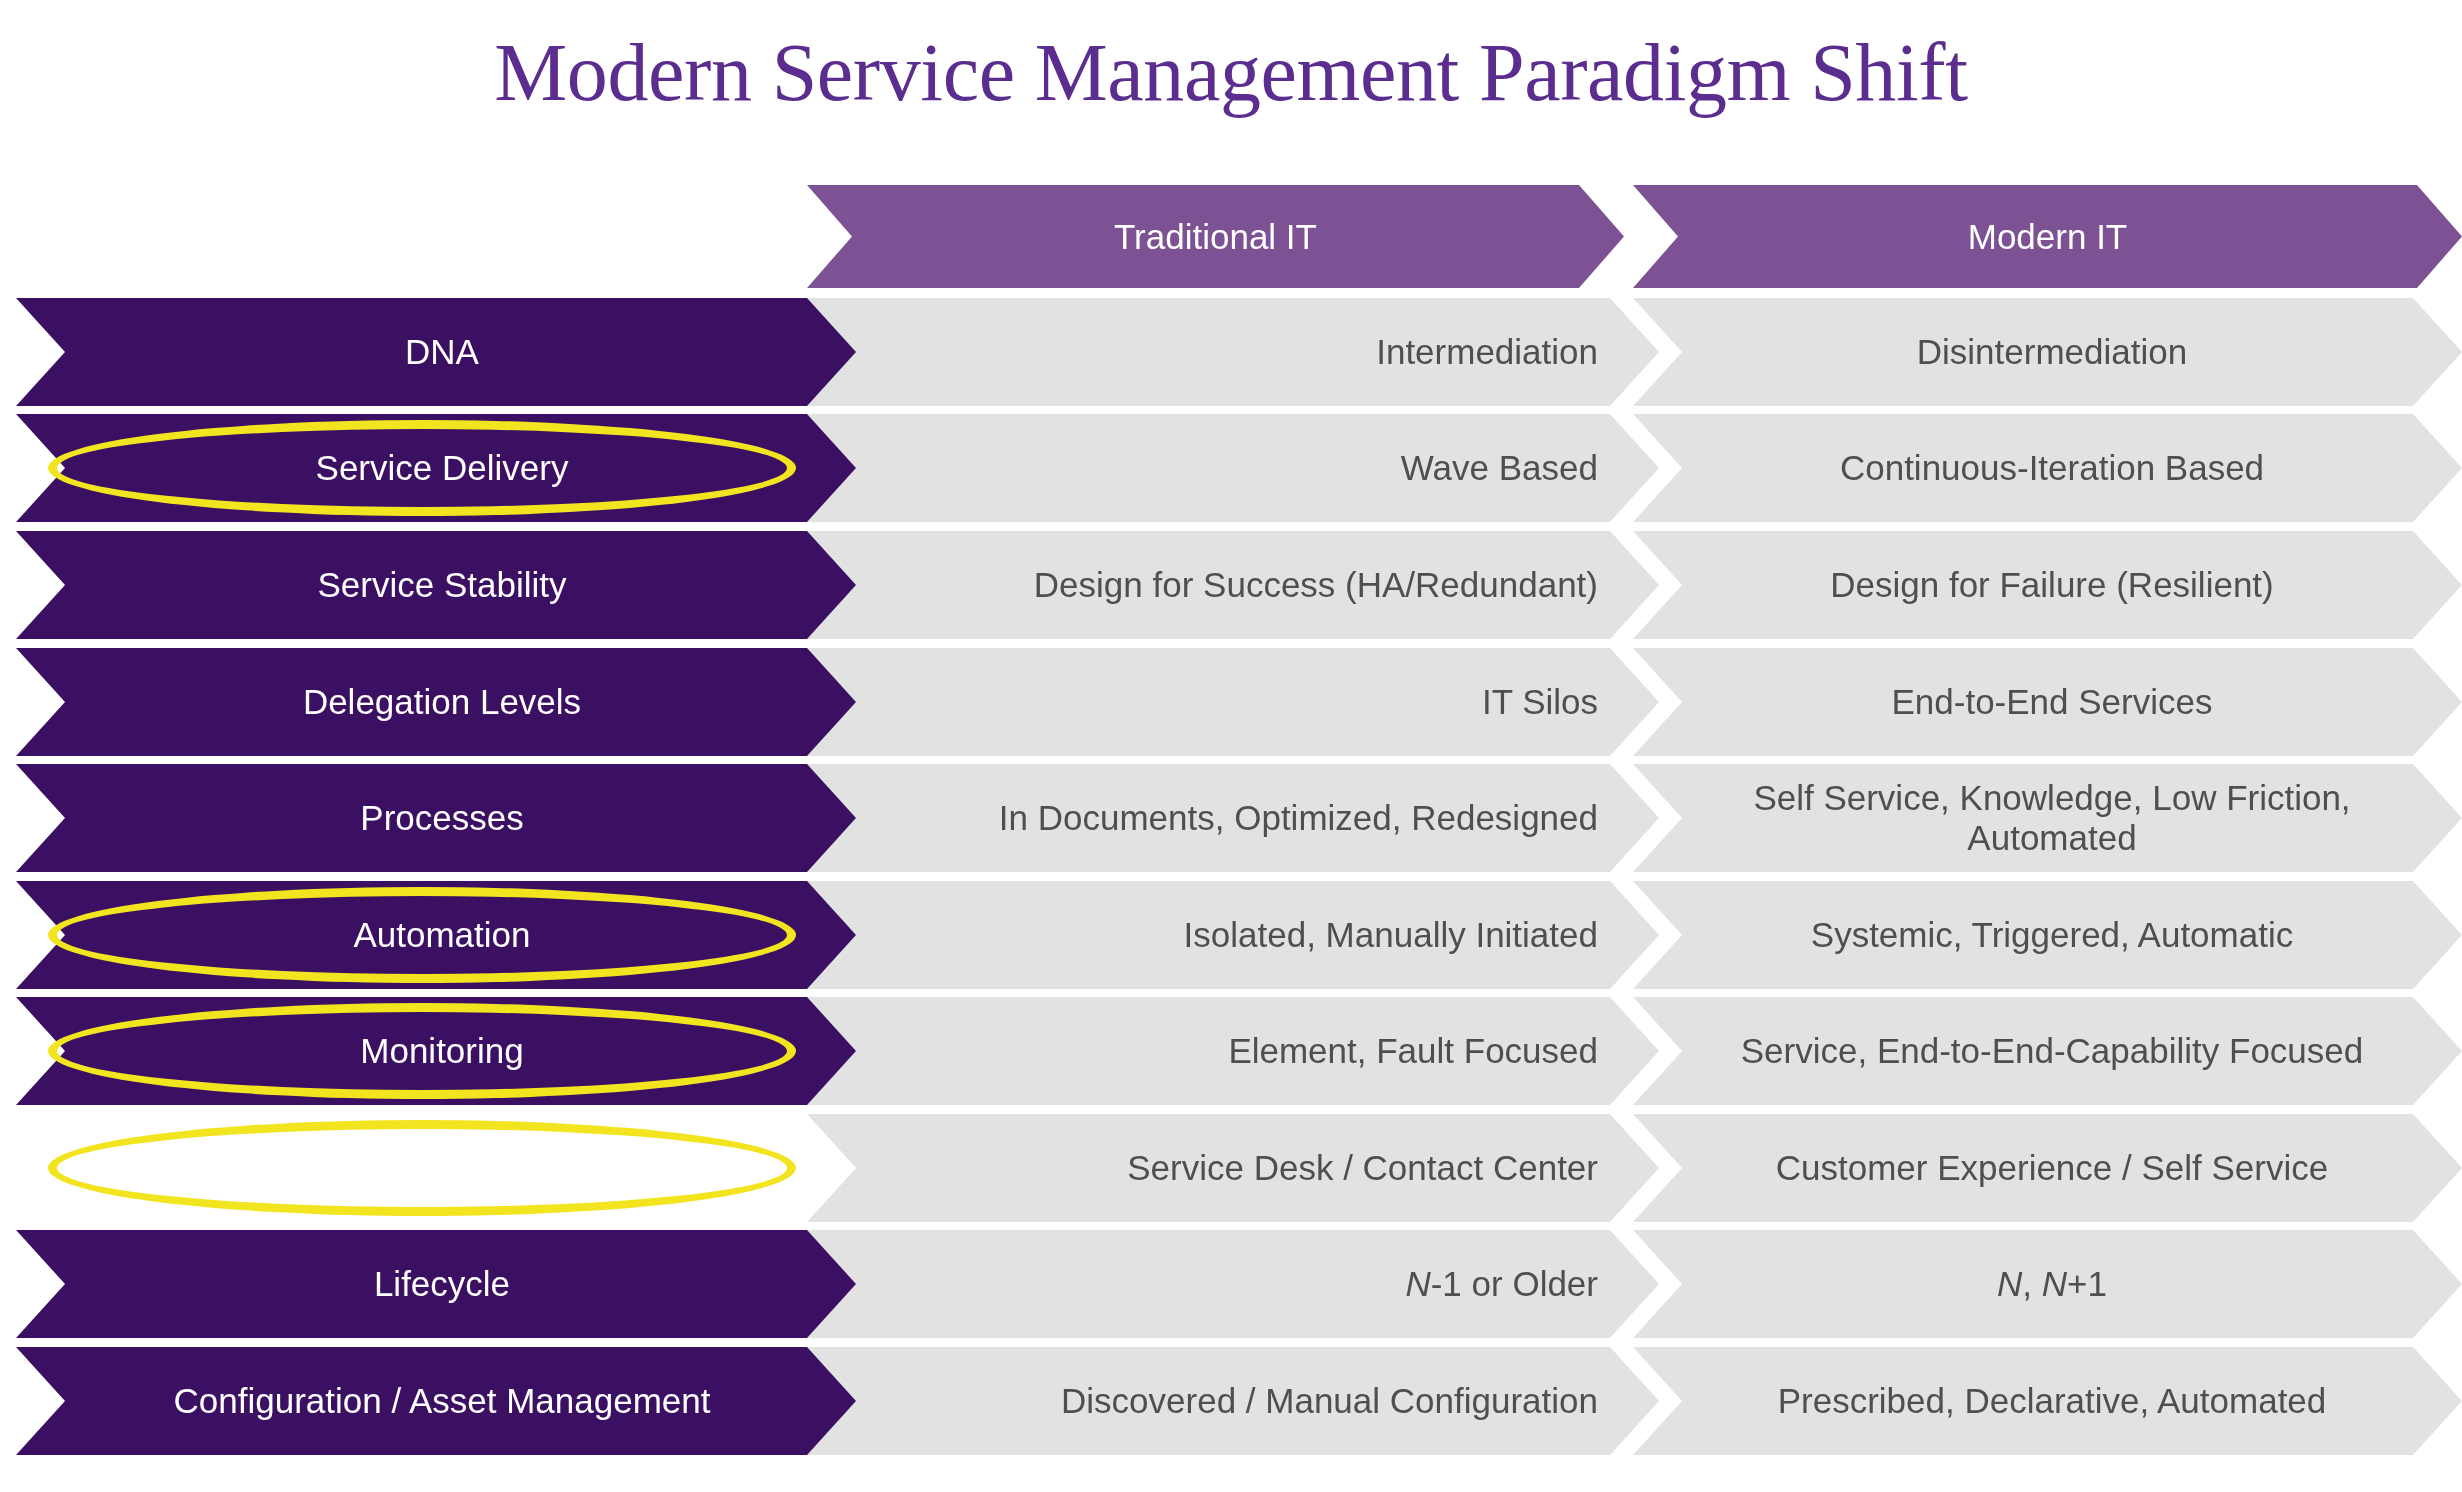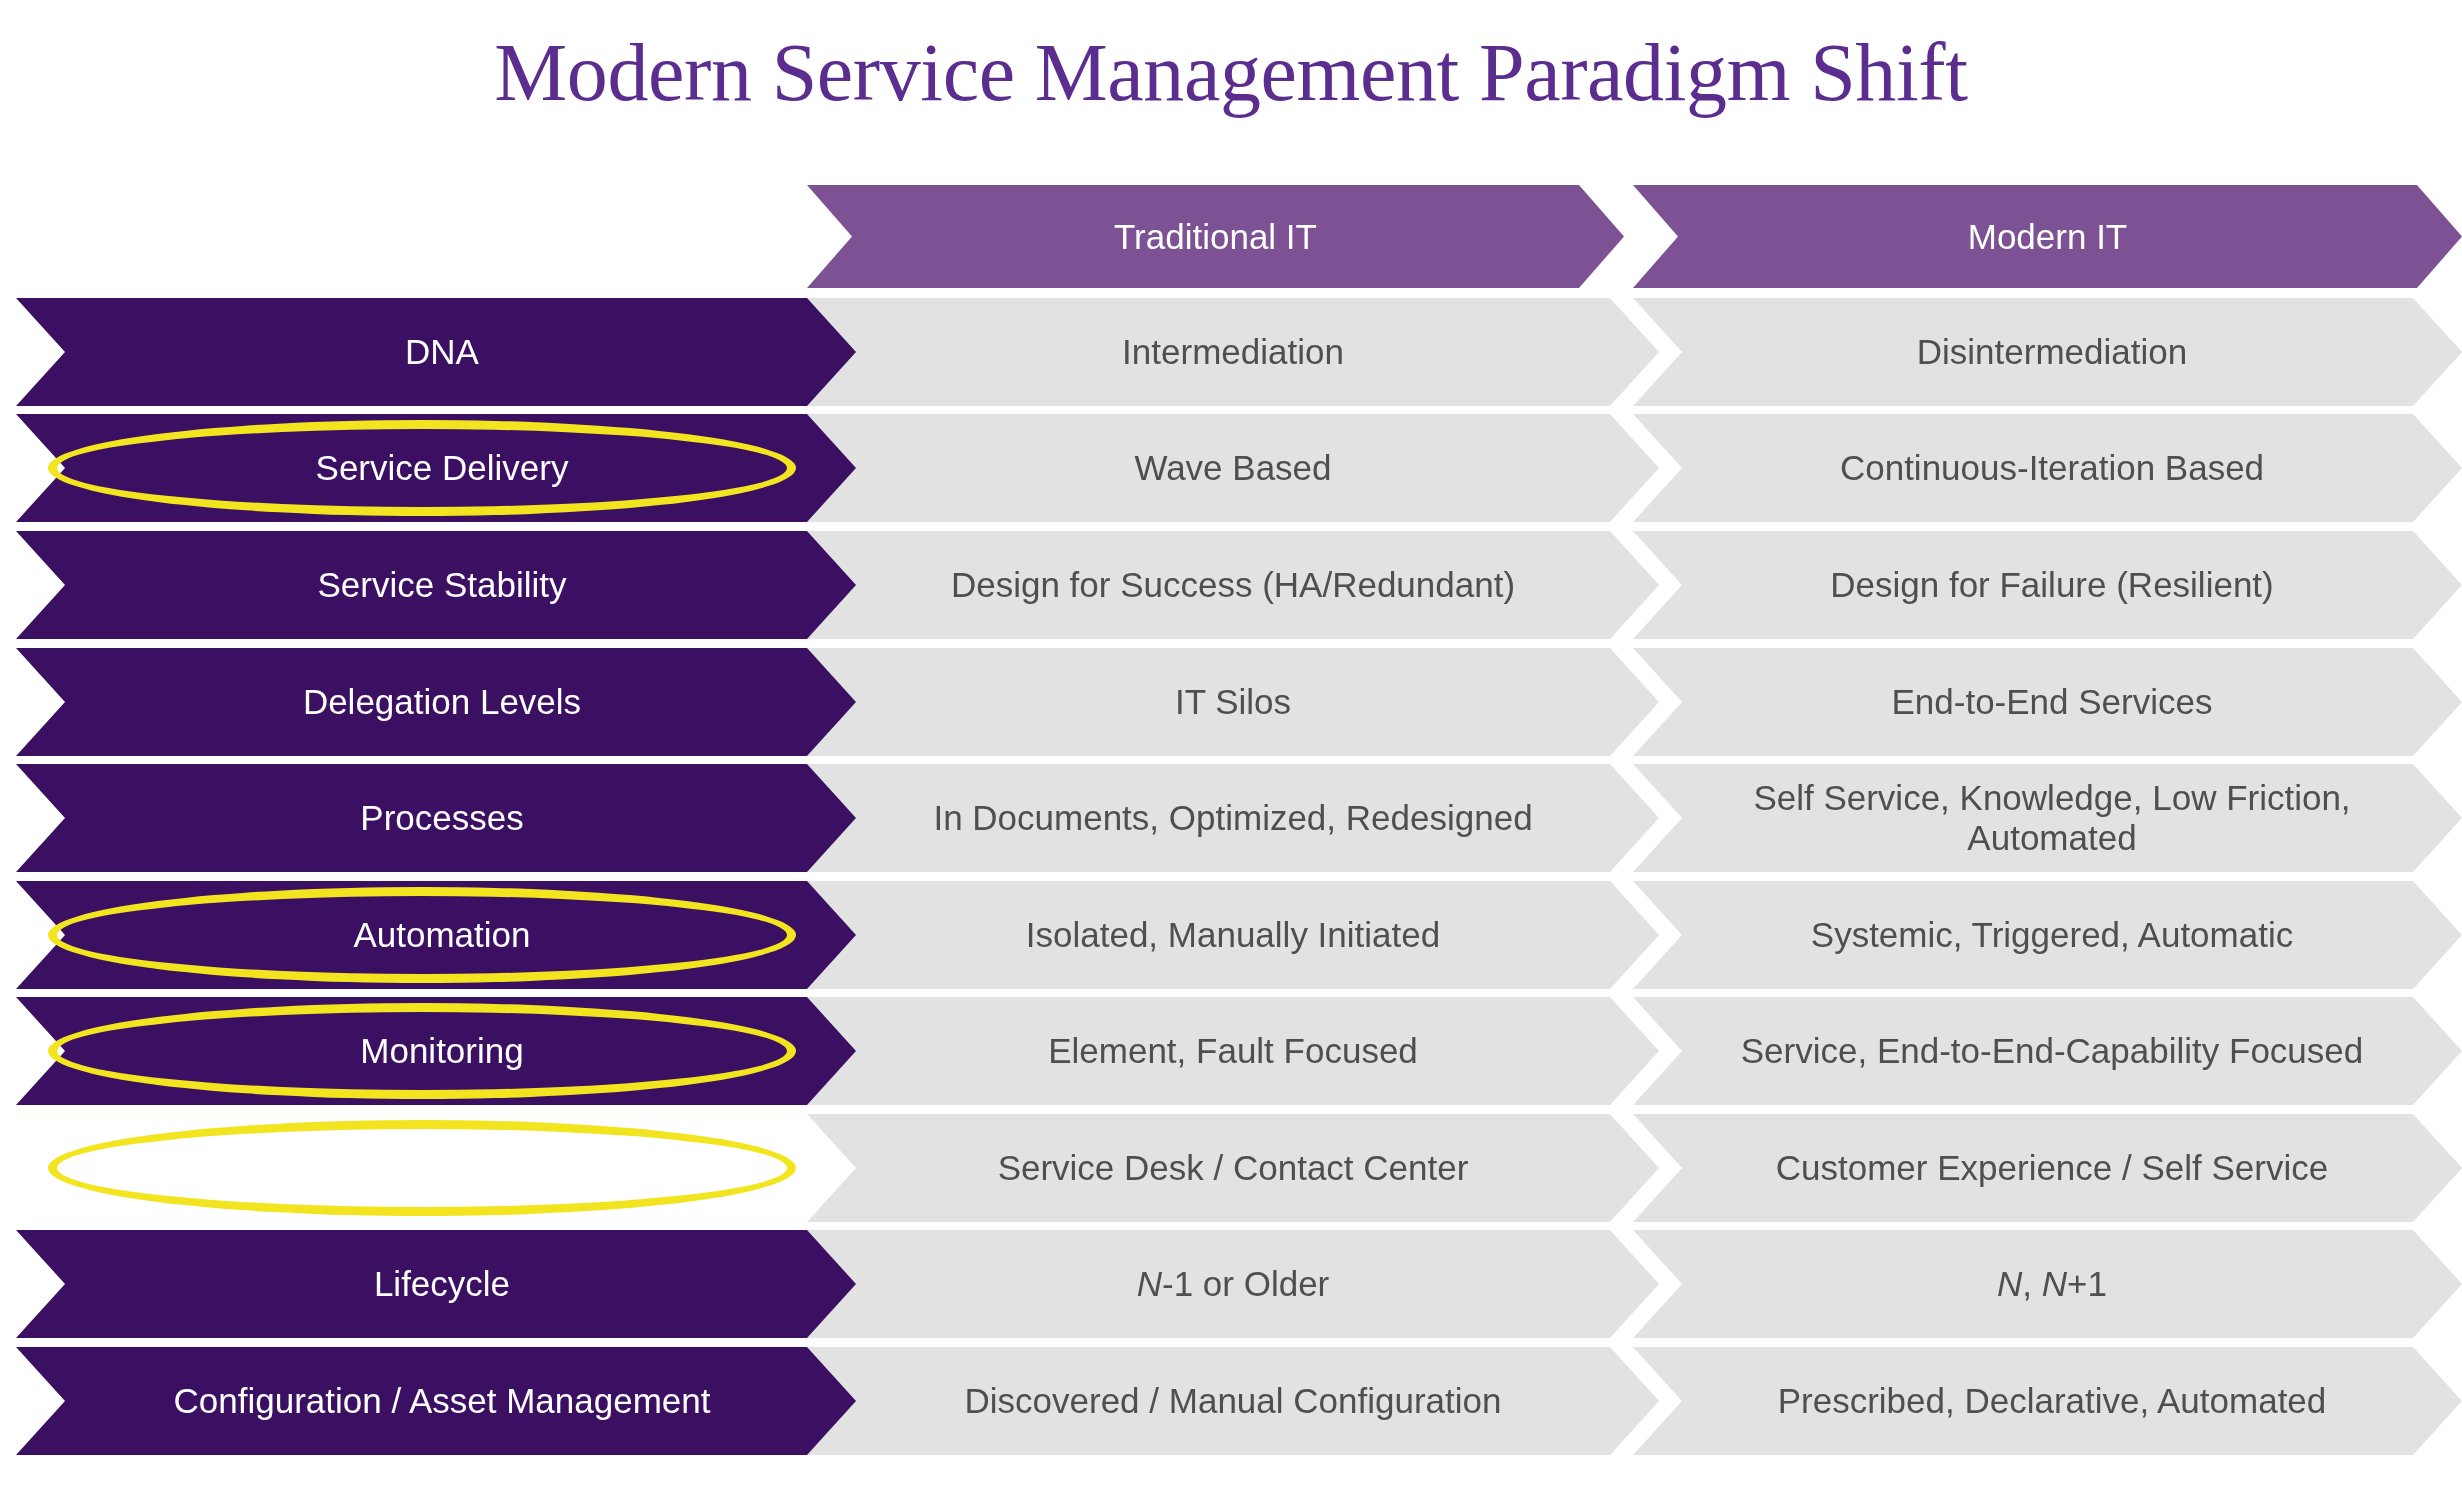--- a/index.html
+++ b/index.html
@@ -60,20 +60,21 @@
     padding:0 61px 0 61px;
     clip-path:polygon(0 0, calc(100% - 49px) 0, 100% 50%, calc(100% - 49px) 100%, 0 100%, 49px 50%);
     margin-left:16px;
   }
   .cell-trad{
     left:807px;width:852px;
     background:#e2e2e2;
     color:#4f4f4f;font-size:35px;
     padding:0 61px;
     clip-path:polygon(0 0, calc(100% - 49px) 0, 100% 50%, calc(100% - 49px) 100%, 0 100%, 49px 50%);
+    justify-content:flex-end;
   }
   .cell-mod{
     left:1633px;width:829px;
     background:#e2e2e2;
     color:#4f4f4f;font-size:35px;
     padding:0 52px 0 61px;
     clip-path:polygon(0 0, calc(100% - 49px) 0, 100% 50%, calc(100% - 49px) 100%, 0 100%, 49px 50%);
   }
   .cell-text{display:block;line-height:1.15;}
 

